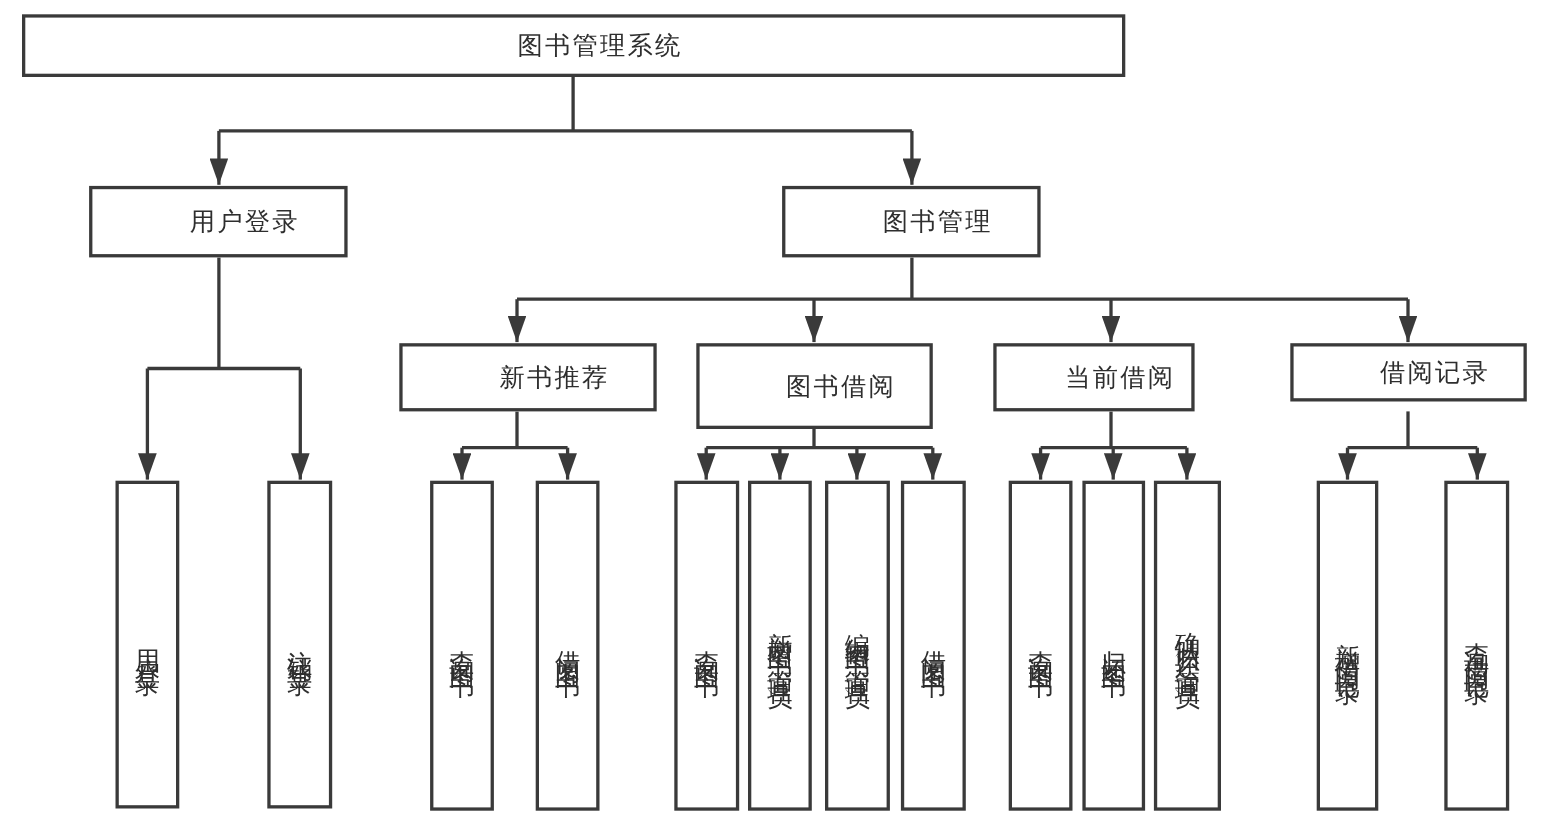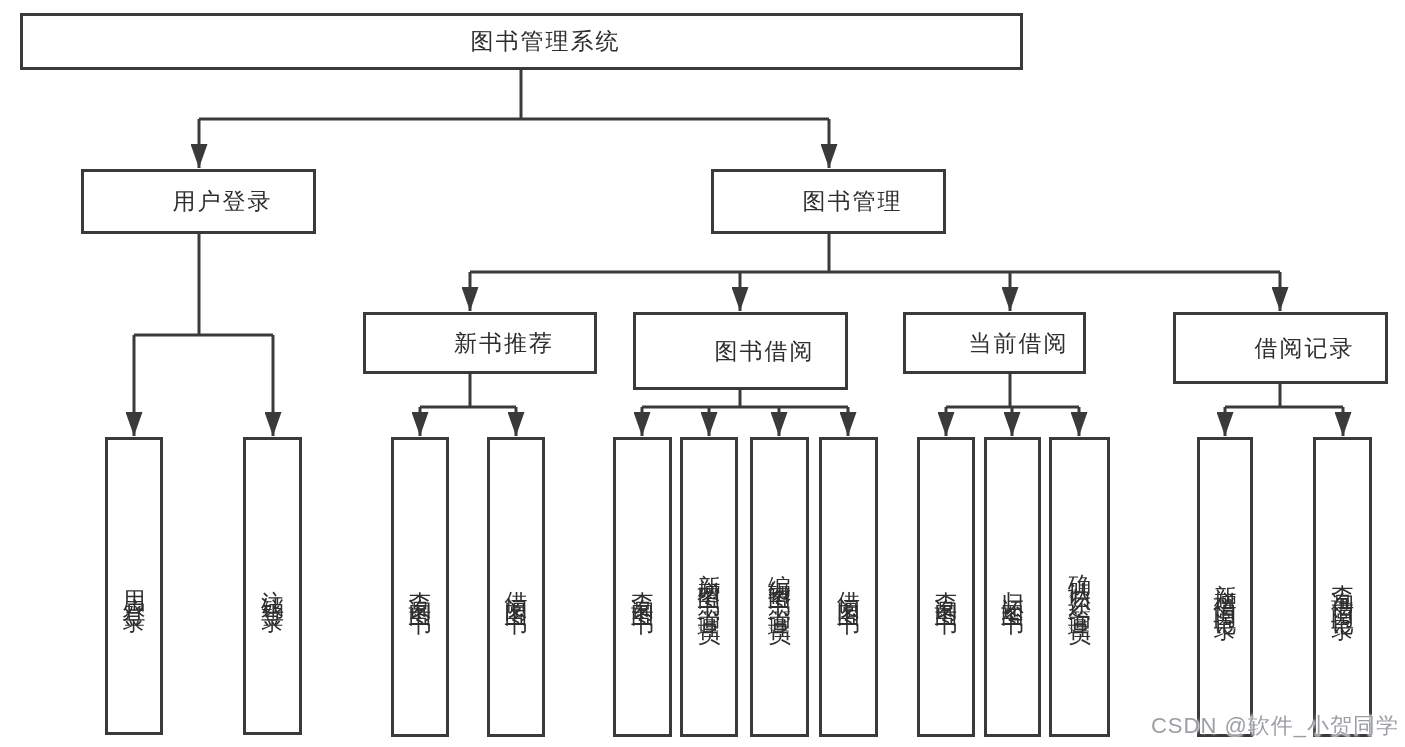--- a/index.html
+++ b/index.html
@@ -132,21 +132,21 @@
   </svg>
 
   <div class="node" style="left:20px; top:13px; width:1003px; height:57px;">图书管理系统</div>
 
   <div class="node" style="left:81px; top:169px; width:235px; height:65px;">用户登录</div>
   <div class="node" style="left:711px; top:169px; width:235px; height:65px;">图书管理</div>
 
   <div class="node" style="left:363px; top:312px; width:234px; height:62px;">新书推荐</div>
   <div class="node" style="left:633px; top:312px; width:215px; height:78px;">图书借阅</div>
   <div class="node" style="left:903px; top:312px; width:183px; height:62px;">当前借阅</div>
-  <div class="node" style="left:1173px; top:312px; width:215px; height:72px;">借阅记录</div>
+  <div class="node" style="left:1173px; top:312px; width:215px; height:53px;">借阅记录</div>
 
   <div class="leaf" style="left:105px; top:437px; width:58px; height:298px;">
     <span class="vtext">用户登录</span>
   </div>
   <div class="leaf" style="left:243px; top:437px; width:59px; height:298px;">
     <span class="vtext">注销登录</span>
   </div>
 
   <div class="leaf" style="left:391px; top:437px; width:58px; height:300px;">
     <span class="vtext">查询图书</span>
@@ -178,15 +178,14 @@
     <span class="vtext">确认归还（管理员）</span>
   </div>
 
   <div class="leaf" style="left:1197px; top:437px; width:56px; height:300px;">
     <span class="vtext">新增借阅记录</span>
   </div>
   <div class="leaf" style="left:1313px; top:437px; width:59px; height:300px;">
     <span class="vtext">查询借阅记录</span>
   </div>
 
-  <div id="watermark">CSDN @软件_小贺同学</div>
 
 </div>
 
 </body></html>

